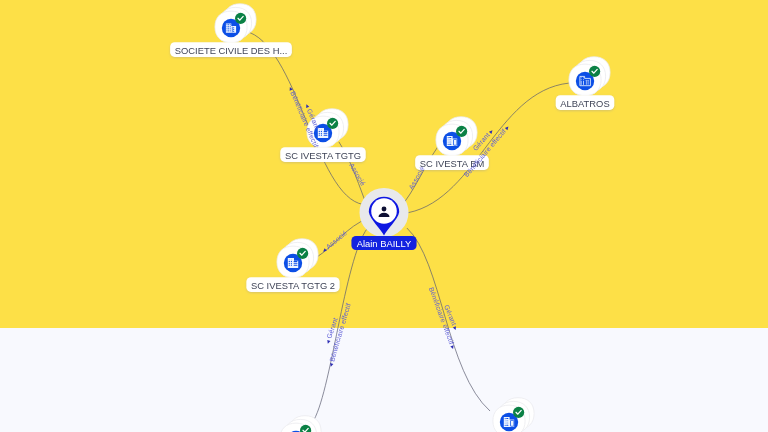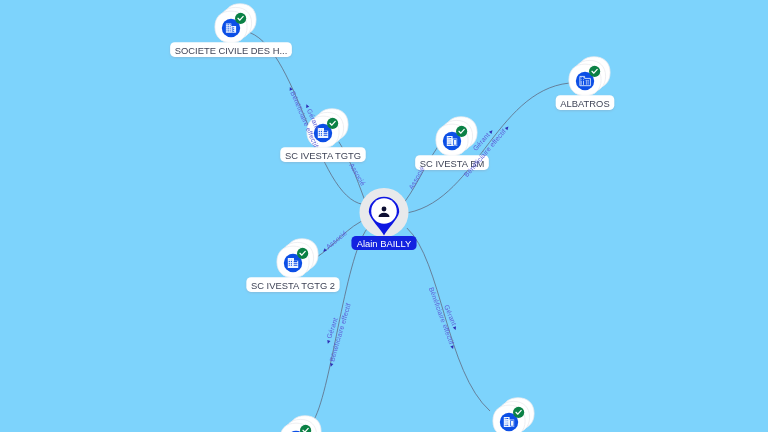--- a/index.html
+++ b/index.html
@@ -1,17 +1,17 @@
 <!DOCTYPE html>
 <html><head>
 <meta charset="utf-8">
 <style>
   html,body{margin:0;padding:0;width:768px;height:432px;overflow:hidden;background:#f8f9fe;}
   body{font-family:"Liberation Sans",sans-serif;}
-  #graph{position:relative;width:768px;height:432px;background:#7dd3fc;}
+  #graph{position:relative;width:768px;height:328px;background:#fde047;}
   svg.layer{position:absolute;left:0;top:0;width:768px;height:432px;}
   .elabel{font-size:6.8px;fill:#5b5bd6;font-family:"Liberation Sans",sans-serif;letter-spacing:0.15px;}
   .earrow{fill:#2e2eb4;}
   .nlabel{font-size:9.4px;fill:#3f4457;font-family:"Liberation Sans",sans-serif;}
   .clabel{font-size:9.4px;fill:#ffffff;font-family:"Liberation Sans",sans-serif;}
 </style>
 </head>
 <body>
 
 <div id="graph">

